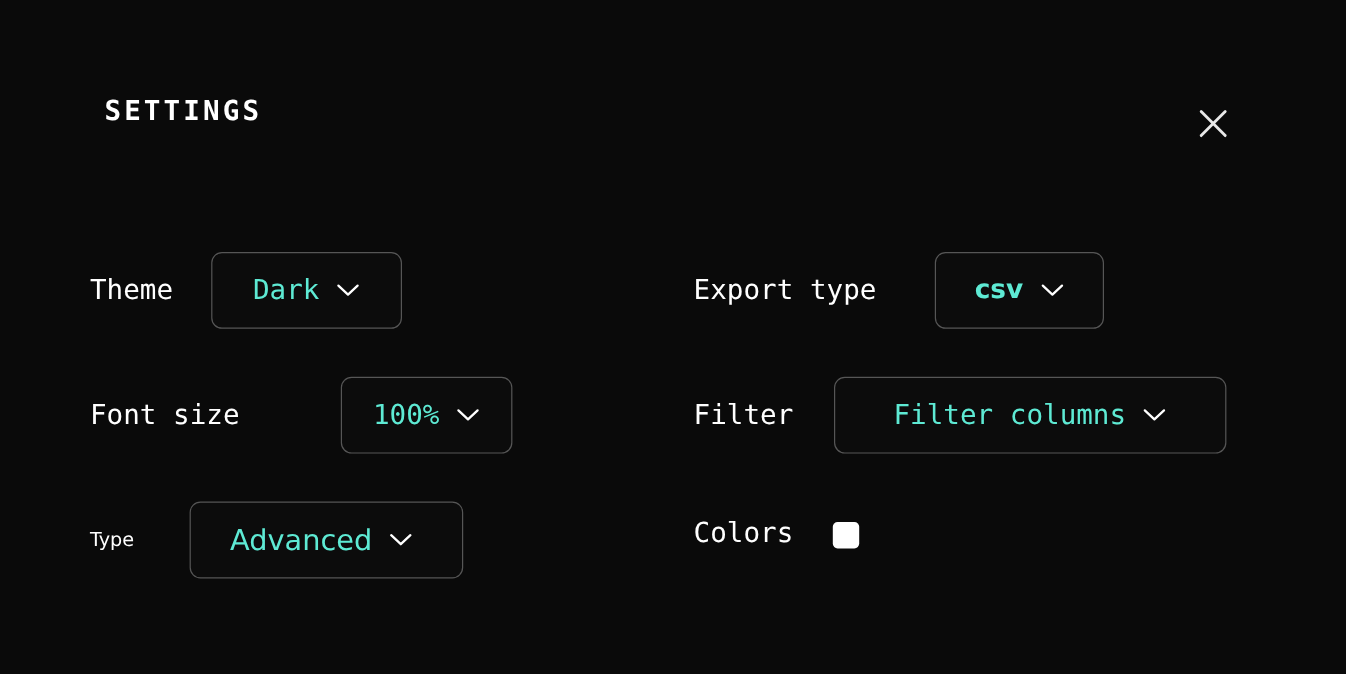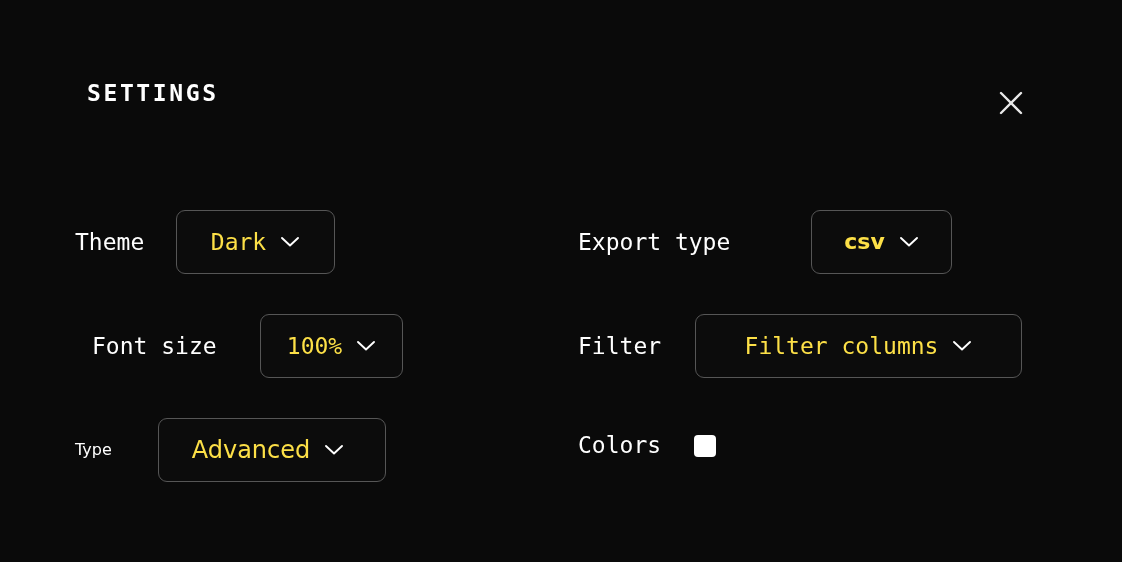--- a/index.html
+++ b/index.html
@@ -95,21 +95,21 @@
     gap: 14px;
     height: 64px;
     padding: 0 20px;
     background: #0c0c0c;
     border: 1.6px solid #565656;
     border-radius: 9px;
     cursor: pointer;
     color: #ffffff;
   }
   .dropdown-value {
-    color: #fde047;
+    color: #5eead4;
     font-size: 23px;
     line-height: 1;
     white-space: nowrap;
     font-family: "DejaVu Sans Mono", "Liberation Mono", monospace;
   }
   .dropdown.sans .dropdown-value {
     font-family: "DejaVu Sans", "Liberation Sans", sans-serif;
     font-size: 24px;
   }
   .dropdown.semi .dropdown-value {
@@ -117,29 +117,29 @@
     font-weight: bold;
     font-size: 22px;
   }
   .chevron { display: block; flex: none; }
 
   
   #row-theme      { left: 75px;  top: 210px; }
   #row-theme .setting-label { width: 101px; }
   #row-theme .dropdown { width: 159px; }
 
-  #row-fontsize   { left: 92px;  top: 314px; }
+  #row-fontsize   { left: 75px;  top: 314px; gap: 41px; }
   #row-fontsize .setting-label { width: 168px; }
   #row-fontsize .dropdown { width: 143px; }
 
   #row-type       { left: 75px;  top: 418px; }
   #row-type .setting-label { width: 83px; }
   #row-type .dropdown { width: 228px; padding-left: 12px; }
 
-  #row-export     { left: 578px; top: 210px; gap: 32px; }
+  #row-export     { left: 578px; top: 210px; }
   #row-export .setting-label { width: 201px; }
   #row-export .dropdown { width: 141px; }
 
   #row-filter     { left: 578px; top: 314px; }
   #row-filter .setting-label { width: 117px; }
   #row-filter .dropdown { width: 327px; }
 
   #row-colors     { left: 578px; top: 434px; }
   #row-colors .setting-label { width: 116px; }
 

